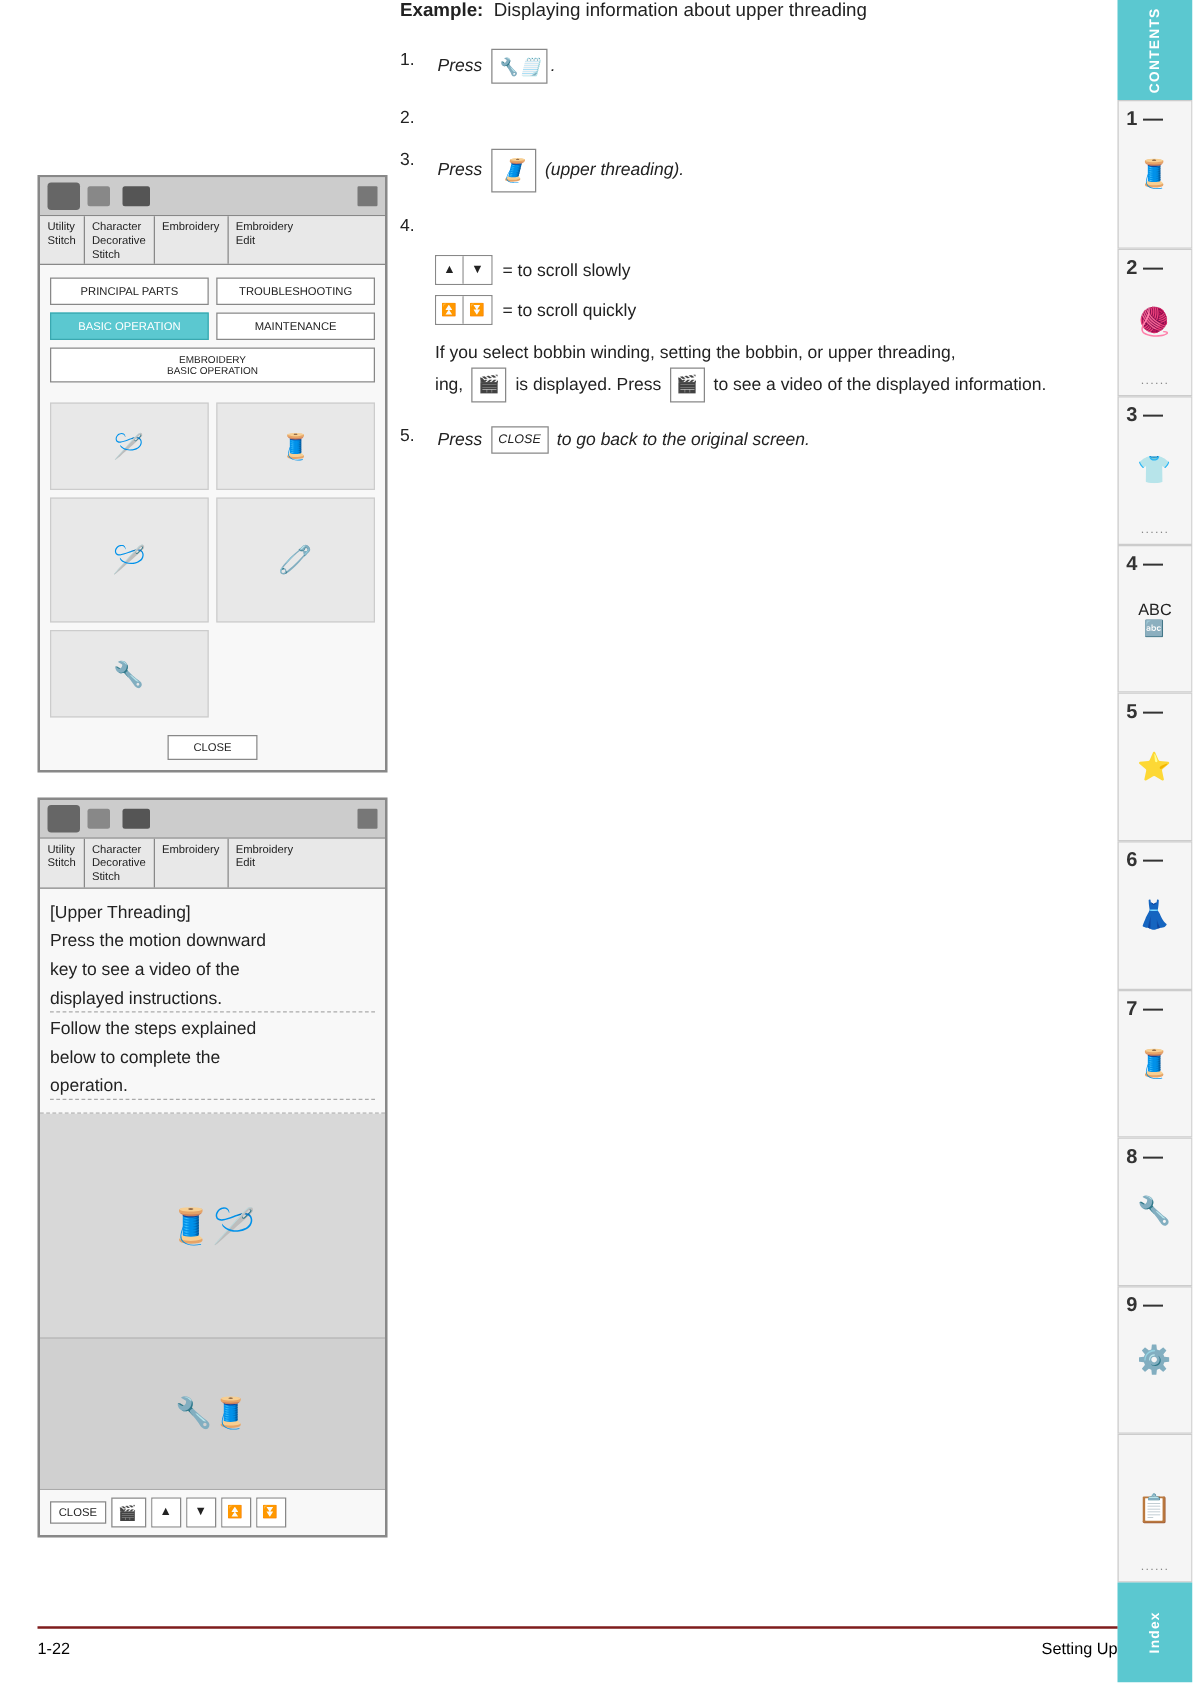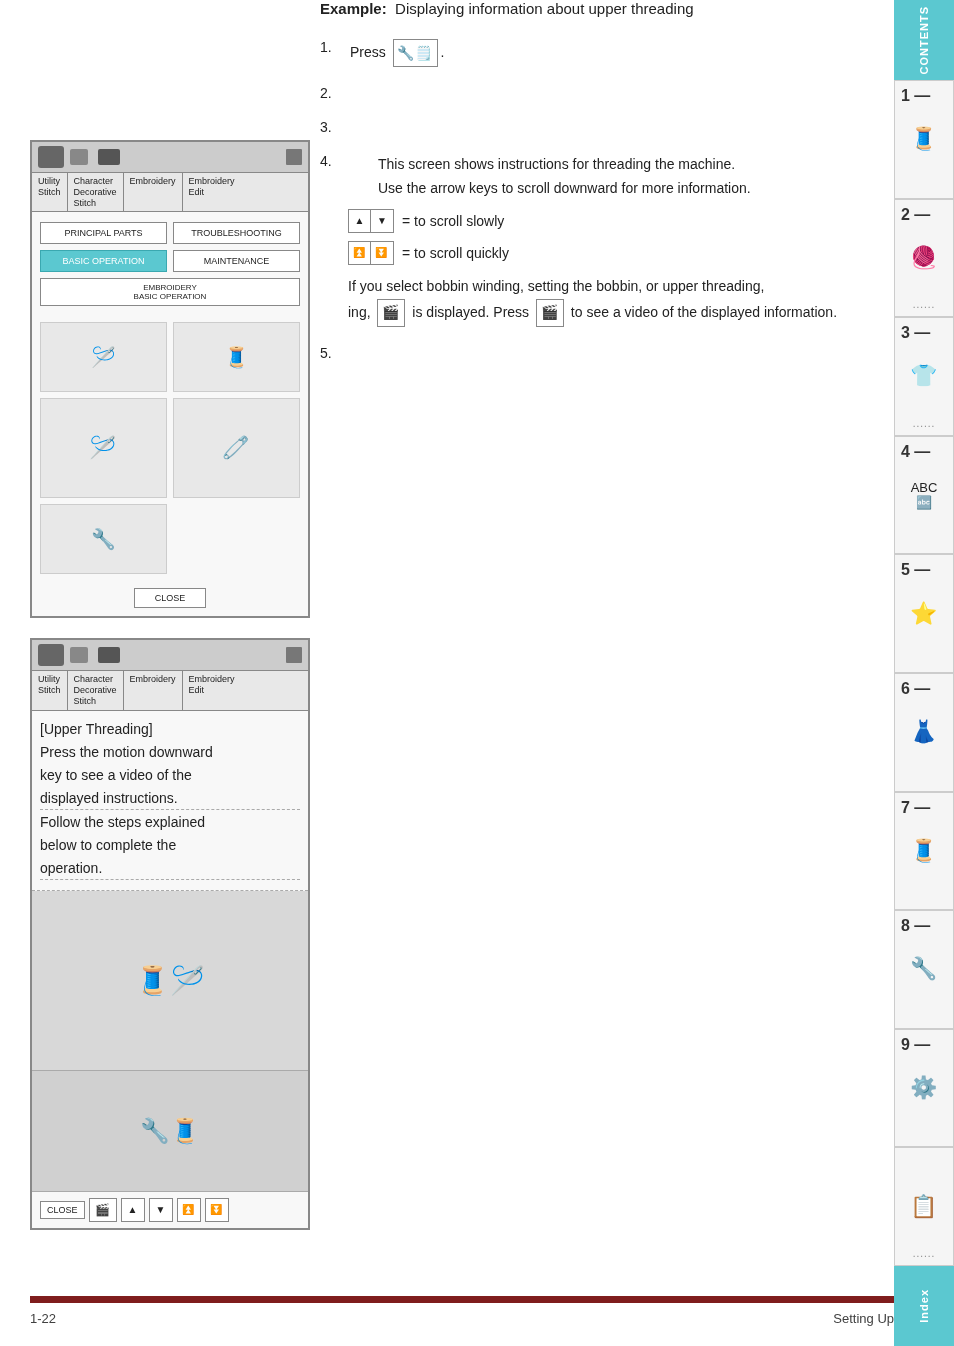--- a/index.html
+++ b/index.html
@@ -228,20 +228,21 @@
       align-items: flex-start;
       gap: 10px;
     }
     .step-num {
       font-size: 14px;
       min-width: 20px;
     }
     .step-content {
       font-size: 14px;
       line-height: 1.6;
+      font-style: italic;
     }
     .inline-btn {
       display: inline-flex;
       align-items: center;
       justify-content: center;
       border: 1px solid #888;
       padding: 2px 6px;
       font-size: 11px;
       background: #fff;
       margin: 0 3px;
@@ -308,26 +309,26 @@
       vertical-align: middle;
       margin: 0 3px;
     }
 
     
     .footer {
       position: absolute;
       bottom: 20px;
       left: 30px;
       right: 60px;
-      border-top: 7px solid #7f1d1d;
+      border-top: 2px solid #7f1d1d;
       padding-top: 8px;
       display: flex;
       justify-content: space-between;
       font-size: 13px;
-      color: #404040;
+      color: #000000;
     }
 
     
     .contents-tab {
       position: absolute;
       right: 0;
       top: 0;
       width: 60px;
       height: 80px;
       background: #5bc8d0;
@@ -536,28 +537,30 @@
       Press&nbsp;<span class="inline-icon">🔧🗒️</span>.
     </span>
   </div>
 
   <div class="step">
     <span class="step-num">2.</span>
   </div>
 
   <div class="step">
     <span class="step-num">3.</span>
+    <span class="step-content">
+      Press&nbsp;<span class="inline-icon" style="font-size:18px; padding:2px 6px;">🧵</span>&nbsp;(upper threading).
+    </span>
   </div>
 
   <div class="step4-block">
     <div style="display:flex; gap:10px; align-items:flex-start;">
       <span class="step-num">4.</span>
       <div class="step4-content">
-        <span>This screen shows instructions for threading the machine.</span><br>
-        <span>Use the arrow keys to scroll downward for more information.</span>
+        <br>
       </div>
     </div>
 
     <div class="scroll-row">
       <div class="scroll-btns">
         <div class="scroll-btn-small">▲</div>
         <div class="scroll-btn-small">▼</div>
       </div>
       <span>= to scroll slowly</span>
     </div>
@@ -571,20 +574,23 @@
     </div>
 
     <div class="step4-content" style="margin-top: 10px;">
       <span>If you select bobbin winding, setting the bobbin, or upper threading,</span><br>
       ing,&nbsp;<span class="video-icon-inline">🎬</span>&nbsp;<span>is displayed. Press</span>&nbsp;<span class="video-icon-inline">🎬</span>&nbsp;<span>to see a video of the displayed information.</span>
     </div>
   </div>
 
   <div class="step" style="margin-top:10px;">
     <span class="step-num">5.</span>
+    <span class="step-content">
+      Press&nbsp;<span class="inline-btn" style="font-size:10px; padding:2px 5px;">CLOSE</span>&nbsp;<span>to go back to the original screen.</span>
+    </span>
   </div>
 
 </div>
 
 <div class="footer">
   <span>1-22</span>
   <span>Setting Up</span>
 </div>
 
 </body></html>

